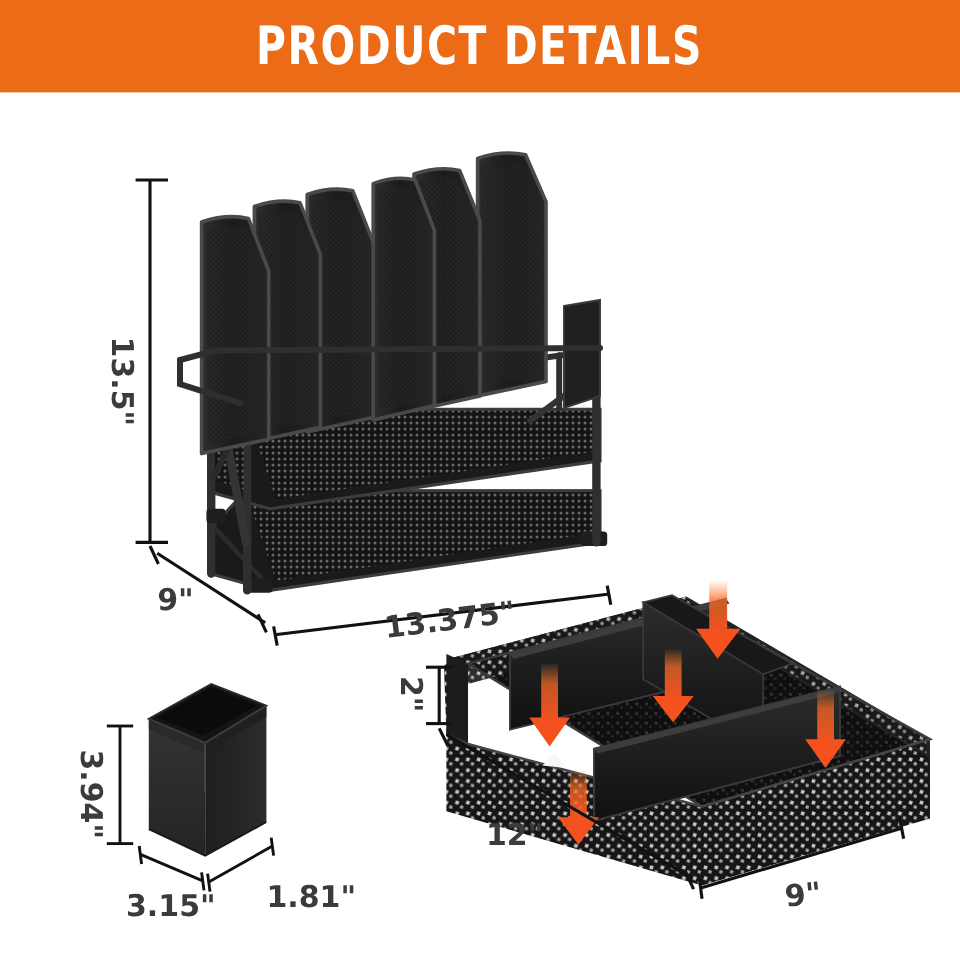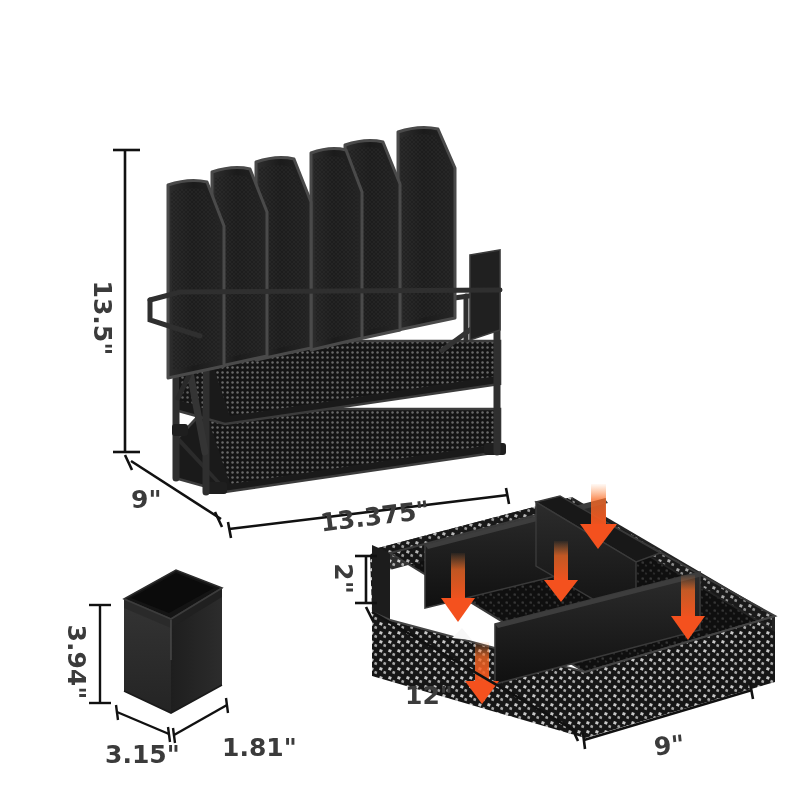--- a/index.html
+++ b/index.html
@@ -62,20 +62,23 @@
     width: 800px;
     height: 800px;
     pointer-events: none;
   }
 </style>
 </head>
 <body>
 
 <div id="page">
 
+  <div class="banner">
+    <div class="banner-title">PRODUCT DETAILS</div>
+  </div>
 
   <svg class="art" viewBox="0 0 800 800">
     <defs>
 
       <pattern id="weave" width="4" height="4" patternUnits="userSpaceOnUse">
         <rect width="4" height="4" fill="#1d1d1d"></rect>
         <path d="M0 0 L4 4 M4 0 L0 4" stroke="#333" stroke-width="0.6"></path>
       </pattern>
 
       <pattern id="fineMesh" width="5" height="5" patternUnits="userSpaceOnUse">

